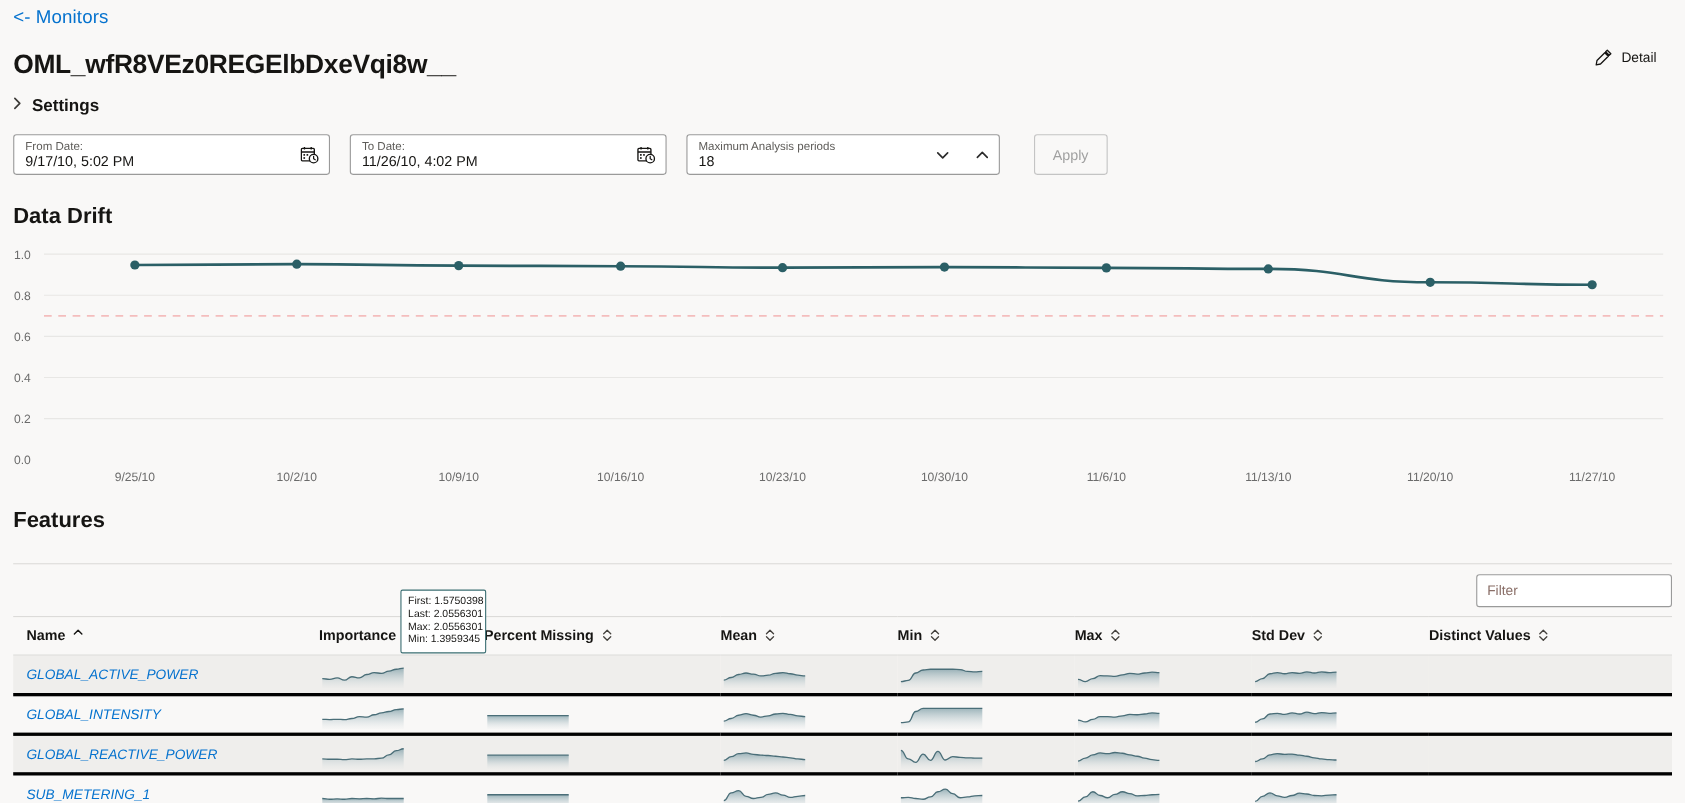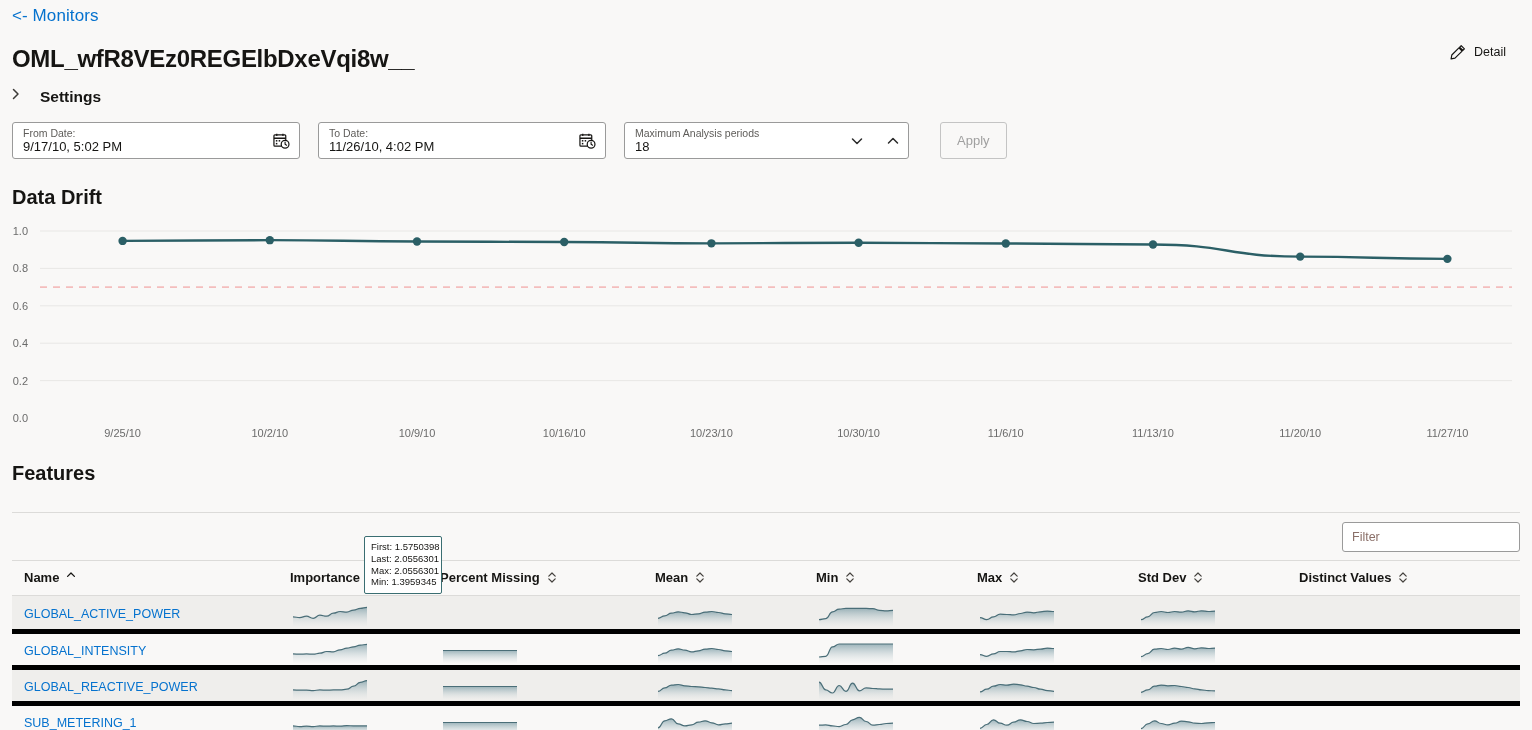--- a/index.html
+++ b/index.html
@@ -32,21 +32,21 @@
     position:absolute; right:20px; top:40px;
     display:flex; align-items:center; gap:8px;
     font-size:12.5px; color:#161513; cursor:pointer;
     padding:4px 6px;
   }
   .pencil { width:16px; height:16px; display:block; }
 
   
   .settings-row {
     position:absolute; left:12px; top:88px;
-    display:flex; align-items:flex-start; gap:20px; cursor:pointer;
+    display:flex; align-items:flex-start; gap:9px; cursor:pointer;
   }
   .settings-chev { font-size:13px; color:#5e5c59; line-height:1; }
   .settings-label { font-size:15.5px; font-weight:bold; color:#161513; }
 
   
   .controls { position:absolute; left:12px; top:122px; display:flex; align-items:flex-start; gap:18px; }
 
   .field {
     position:relative; background:#fff;
     border:1px solid #9a9a9a; border-radius:3px;
@@ -96,22 +96,23 @@
   table.features { border-collapse:collapse; width:1508px; table-layout:fixed; }
   table.features thead th {
     text-align:left; font-size:13px; font-weight:bold; color:#161513;
     padding:9px 0 10px 0; border-top:1px solid #dcdbd9; border-bottom:1px solid #dcdbd9;
     background:#f9f8f7; white-space:nowrap; cursor:pointer;
   }
   .th-inner { display:flex; align-items:center; gap:7px; }
   .sort-ic { width:10px; height:13px; display:block; }
 
   table.features tbody td {
-    padding:0; height:36px; border-bottom:5px solid #000000;
+    padding:0; height:36px; border-bottom:3px solid #000000;
     vertical-align:middle;
+    font-style:italic;
   }
   tbody tr.alt td { background:#efeeec; }
   .feat-name { font-size:12.5px; color:#0572ce; cursor:pointer; }
   .spark { display:block; }
 
   
   .tooltip {
     position:absolute; left:364px; top:526px; width:78px;
     background:#fff; border:1px solid #3a6e72; border-radius:2px;
     padding:4px 6px 5px 6px; z-index:50;

